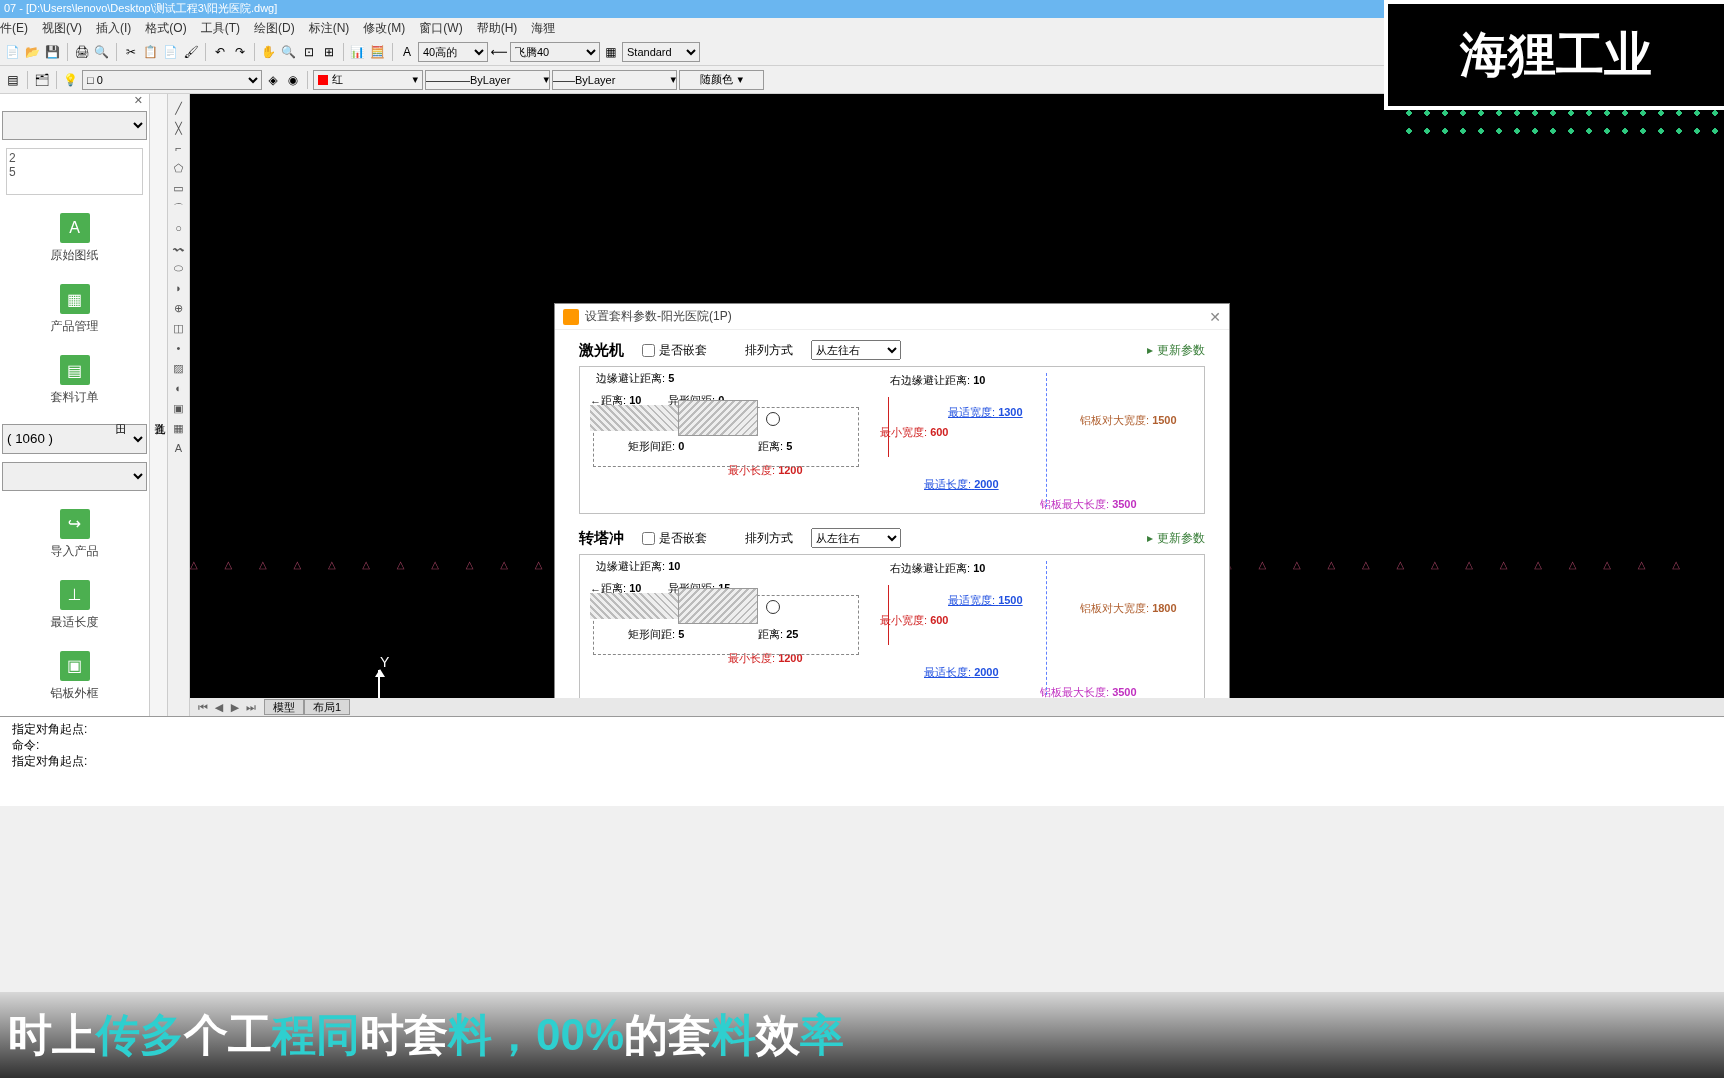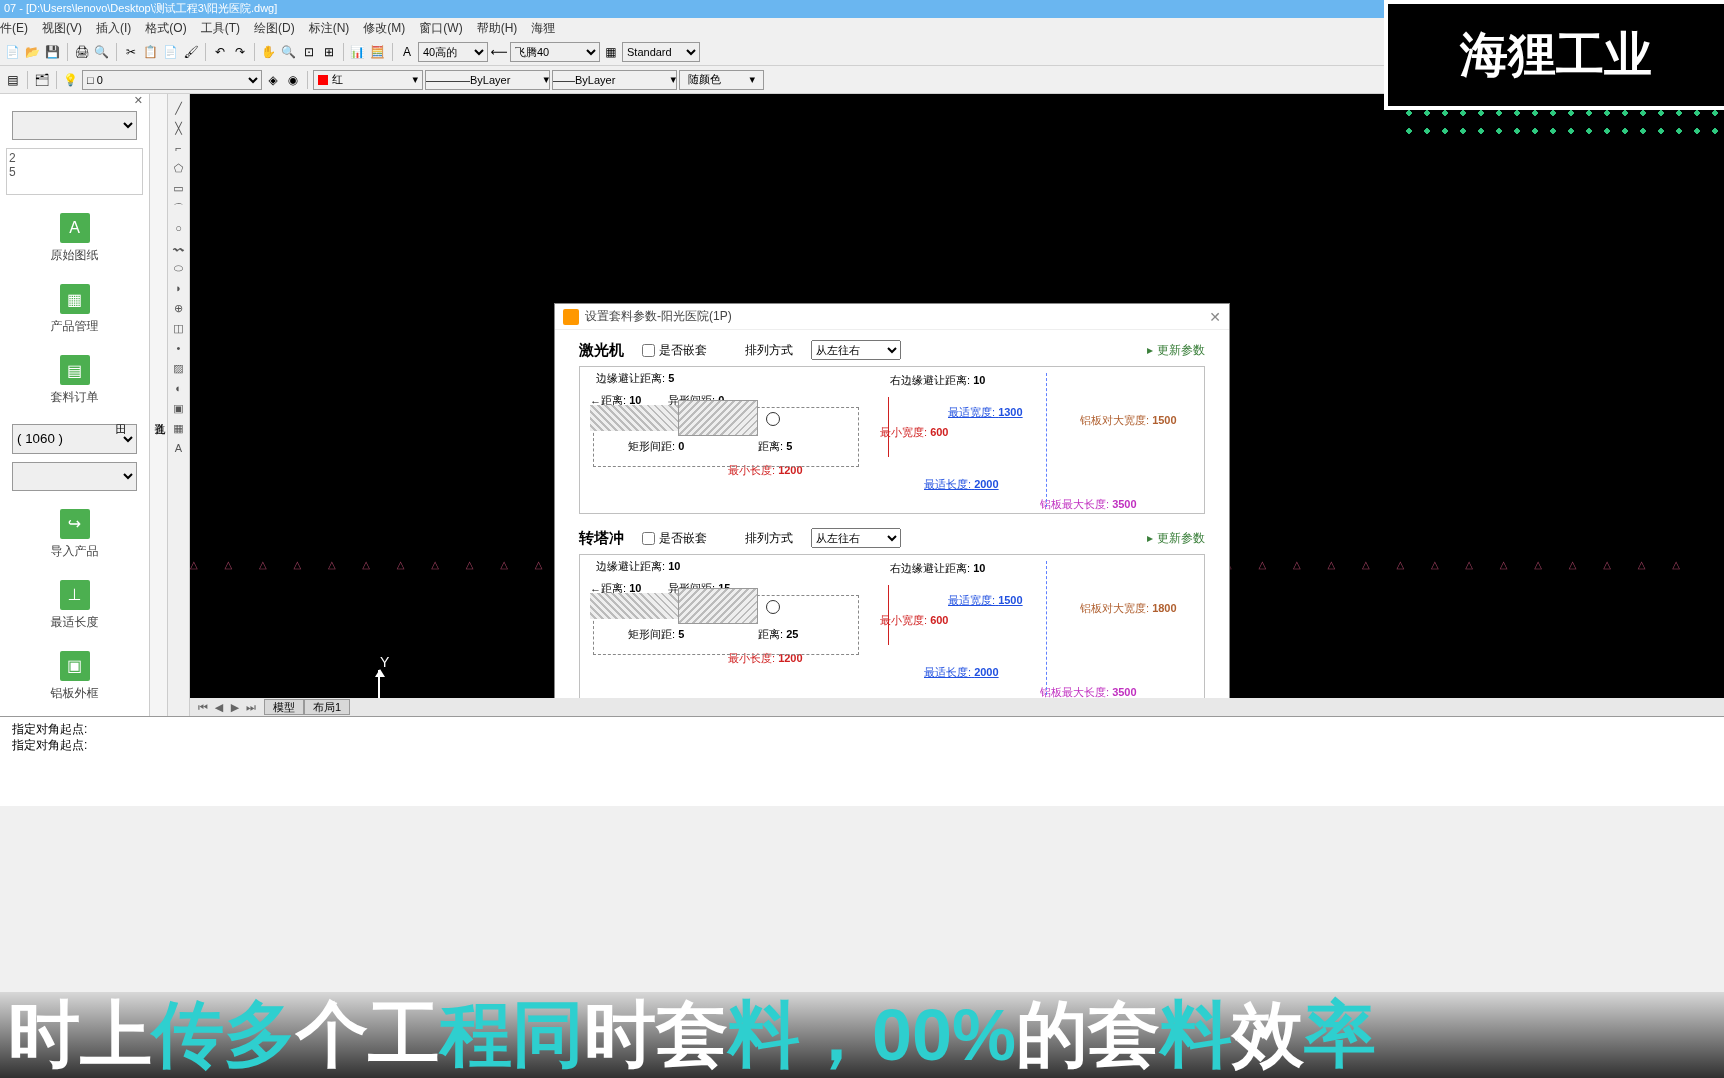--- a/index.html
+++ b/index.html
@@ -16,27 +16,27 @@
 .toolbar { height: 28px; background: #f0f0f0; border-bottom: 1px solid #d0d0d0; display: flex; align-items: center; padding: 2px 4px; gap: 2px; }
 .toolbar .ico { width: 18px; height: 18px; display: inline-flex; align-items: center; justify-content: center; font-size: 12px; }
 .toolbar .sep { width: 1px; height: 18px; background: #c0c0c0; margin: 0 3px; }
 .toolbar select, .toolbar input { font-size: 11px; height: 20px; border: 1px solid #999; }
 .tb-sel1 { width: 70px; }
 .tb-sel2 { width: 90px; }
 .tb-sel3 { width: 78px; }
 .layer-sel { width: 180px; }
 .color-sel { width: 110px; height: 20px; border: 1px solid #999; display: flex; align-items: center; font-size: 11px; padding: 0 4px; gap: 4px; }
 .line-sel { width: 125px; height: 20px; border: 1px solid #999; display: flex; align-items: center; justify-content: center; font-size: 11px; }
-.rand-sel { width: 85px; height: 20px; border: 1px solid #999; font-size: 11px; padding: 0 8px; display: flex; align-items: center; }
+.rand-sel { width: 85px; height: 20px; border: 1px solid #999; font-size: 11px; padding: 0 20px; display: flex; align-items: center; }
 
 
 .main-area { display: flex; height: 622px; }
 .left-panel { width: 150px; background: #fff; border-right: 1px solid #ccc; display: flex; flex-direction: column; }
 .left-panel .close-row { height: 16px; display: flex; justify-content: flex-end; padding-right: 6px; font-size: 11px; color: #666; }
-.left-panel .combo { margin: 4px 12px; height: 38px; border: 1px solid #999; }
+.left-panel .combo { margin: 4px 2px; height: 38px; border: 1px solid #999; }
 .left-list { border: 1px solid #ccc; margin: 4px 6px; height: 60px; font-size: 12px; padding: 2px; color: #555; }
 .side-divider { width: 18px; background: #f5f5f5; border-right: 1px solid #ccc; display: flex; flex-direction: column; align-items: center; gap: 24px; padding-top: 20px; font-size: 11px; writing-mode: vertical-rl; }
 .side-icons { display: flex; flex-direction: column; align-items: center; gap: 20px; padding: 14px 0; }
 .side-btn { text-align: center; font-size: 12px; color: #444; }
 .side-btn .ic { width: 30px; height: 30px; margin: 0 auto 4px; display: flex; align-items: center; justify-content: center; background: #4caf50; color: #fff; font-size: 16px; border-radius: 2px; }
 .vtoolbar { width: 22px; background: #f0f0f0; border-right: 1px solid #ccc; display: flex; flex-direction: column; align-items: center; gap: 4px; padding-top: 6px; }
 .vtoolbar .vico { width: 16px; height: 16px; font-size: 11px; color: #555; display: flex; align-items: center; justify-content: center; }
 
 
 .canvas { flex: 1; background: #000; position: relative; overflow: hidden; }
@@ -77,21 +77,21 @@
 .vline-blue { position: absolute; left: 300px; top: 6px; bottom: 6px; border-left: 1px dashed #6080ff; }
 .vline-red { position: absolute; left: 308px; top: 30px; height: 60px; border-left: 1px solid #d02020; }
 .other-row { display: flex; align-items: center; height: 44px; gap: 18px; font-size: 12px; border-top: 1px solid #eee; margin-top: 8px; }
 .other-row .title { font-size: 14px; font-weight: bold; }
 .other-row .spin { width: 72px; height: 20px; border: 1px solid #999; text-align: right; padding-right: 14px; font-size: 11px; position: relative; }
 .other-row .spin::after { content: '▴\A▾'; white-space: pre; position: absolute; right: 0; top: -1px; font-size: 7px; line-height: 9px; border-left: 1px solid #999; width: 12px; text-align: center; }
 
 
 .brand { position: absolute; right: 0; top: 0; width: 340px; height: 110px; background: #000; color: #fff; font-size: 48px; font-weight: bold; display: flex; align-items: center; justify-content: center; border: 4px solid #fff; border-right: none; }
 .brand-shadow { position: absolute; right: 0; top: 104px; width: 324px; height: 38px; background: radial-gradient(circle, #2eca7f 20%, transparent 21%) 0 0/18px 18px; }
-.caption { position: absolute; bottom: 0; left: 0; right: 0; height: 86px; background: linear-gradient(rgba(0,0,0,0.1),rgba(0,0,0,0.8)); color: #fff; font-size: 72px; font-weight: bold; display: flex; align-items: center; padding: 0 8px; }
+.caption { position: absolute; bottom: 0; left: 0; right: 0; height: 86px; background: linear-gradient(rgba(0,0,0,0.1),rgba(0,0,0,0.8)); color: #fff; font-size: 44px; font-weight: bold; display: flex; align-items: center; padding: 0 8px; }
 .caption .teal { color: #2ecfcf; }
 
 
 .cmd-area { background: #fff; border-top: 1px solid #999; font-size: 12px; padding: 4px 12px; line-height: 16px; height: 90px; overflow: hidden; }
 </style>
 </head>
 <body>
 
 <div class="titlebar">07 - [D:\Users\lenovo\Desktop\测试工程3\阳光医院.dwg]</div>
 
@@ -325,20 +325,21 @@
           <span>⏭</span>
         </span>
       <span class="tab">模型</span>
       <span class="tab">布局1</span>
     </div>
   </div>
 </div>
 
 <div class="cmd-area">
   <div>指定对角起点:</div>
+  <div>命令:</div>
   <div>指定对角起点:</div>
 </div>
 
 <div class="brand">海狸工业</div>
 <div class="brand-shadow"></div>
 
 <div class="caption">
   <span>时上</span>
     <span class="teal">传多</span>
     <span>个工</span>

